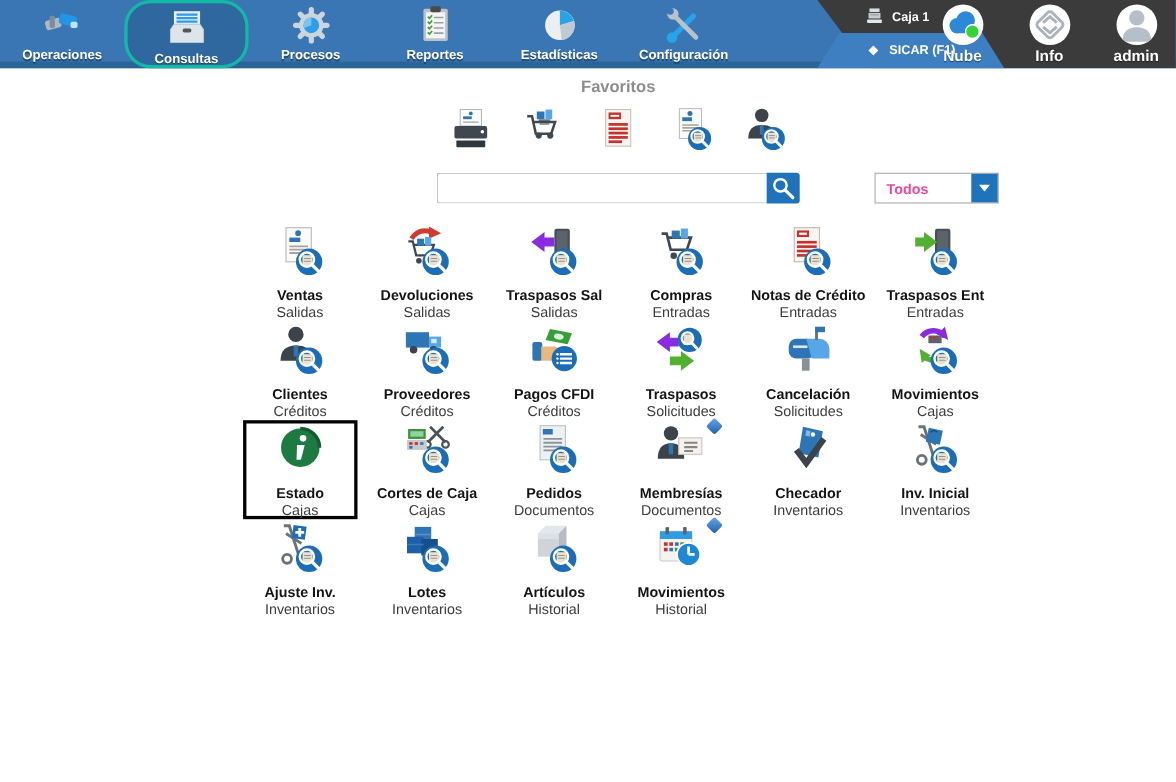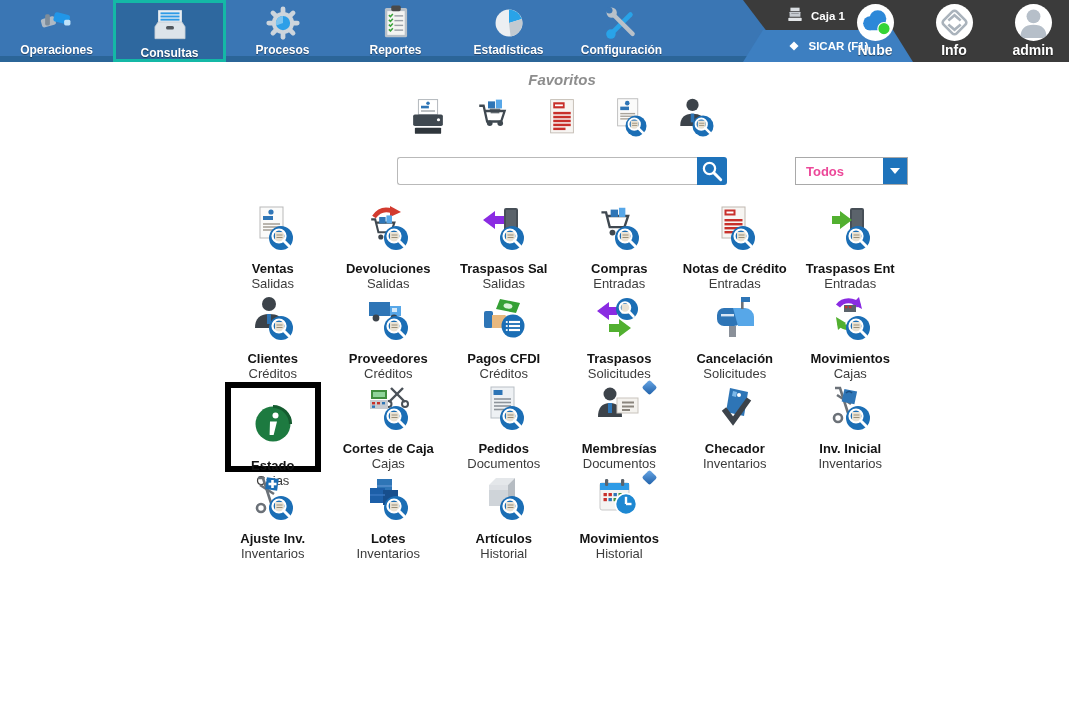--- a/index.html
+++ b/index.html
@@ -4,21 +4,21 @@
 <style>
   * { margin:0; padding:0; box-sizing:border-box; }
   html,body { width:1069px; height:711px; background:#fff; overflow:hidden;
     font-family:"Liberation Sans", sans-serif; }
 
   
   .toolbar { position:relative; width:1069px; height:62px; background:#3a76b4;
     border-bottom:6px solid #2b6598; }
   .menu { display:flex; height:62px; }
   .menu-cell { width:113px; height:62px; display:flex; flex-direction:column;
-    align-items:center; justify-content:flex-start; padding-top:4px; cursor:pointer; }
+    align-items:center; justify-content:flex-start; padding-top:4px; cursor:pointer;border-radius:24px; }
   .menu-cell .micon { width:38px; height:38px; }
   .menu-cell .mlabel { font-size:12px; font-weight:bold; color:#fff;
     text-shadow:0 1px 1px rgba(0,0,0,.45); margin-top:1px; }
   .menu-cell.selected { background:#2e689f; border:3px solid #14b8a6; }
 
   
   .right-panel { position:absolute; left:730px; top:0; width:339px; height:62px;
     background:#3b3b3b; clip-path:polygon(13px 0, 100% 0, 100% 100%, 60px 100%); }
   .station { position:absolute; left:55px; top:6px; display:flex; align-items:center; gap:6px; }
   .station .sicon { width:20px; height:20px; }
@@ -32,21 +32,21 @@
   .quick { width:58px; display:flex; flex-direction:column; align-items:center; cursor:pointer; }
   .quick .qcircle { width:37px; height:37px; border-radius:50%; background:#fff;
     display:flex; align-items:center; justify-content:center; overflow:hidden; }
   .quick .qcircle svg { width:33px; height:33px; }
   .quick .qlabel { font-size:14px; font-weight:bold; color:#fff; margin-top:1px;
     text-shadow:0 1px 1px rgba(0,0,0,.5); }
 
   
   .content { width:694px; margin-left:215px; }
   .fav-title { text-align:center; margin-top:9px; font-size:15px; font-weight:bold;
-    color:#8d8d8d;font-style:italic; }
+    color:#8d8d8d; }
   .fav-row { display:flex; justify-content:center; align-items:flex-end; gap:25px;
     margin-top:5px; height:46px; }
   .fav-icon { width:42px; height:42px; cursor:pointer; }
   .fav-icon svg { width:42px; height:42px; }
 
   .search-row { display:flex; align-items:center; margin-top:18px; padding-left:182px; }
   .search-input { width:300px; height:28px; border:1px solid #b9b9b9; border-right:none;
     border-radius:3px 0 0 3px; padding:0 8px; font-size:13px; outline:none; }
   .search-btn { width:30px; height:28px; background:#1e73bb; border:none;
     border-radius:0 3px 3px 0; cursor:pointer; display:flex; align-items:center;
@@ -62,21 +62,21 @@
     border-right:5px solid transparent; border-top:6px solid #fff; }
 
   .grid { margin-top:17px; display:grid; grid-template-columns:repeat(6,115.5px);
     grid-auto-rows:90px; justify-items:center; }
   .cell { position:relative; width:104px; text-align:center; padding-top:3px; cursor:pointer; }
   .cell .gicon { display:block; width:48px; height:48px; margin:0 auto; }
   .cell .gicon svg { width:48px; height:48px; }
   .cell .glabel { margin-top:8px; font-size:13px; font-weight:bold; color:#141414;
     white-space:nowrap; }
   .cell .gsub { font-size:13px; color:#3c3c3c; }
-  .cell.highlighted { border:6px solid #000000; width:96px; padding-top:14px;
+  .cell.highlighted { border:3px solid #000000; width:104px; padding-top:0;
     padding-bottom:6px; }
   .diamond-badge { position:absolute; top:0px; right:16px; width:11px; height:11px;
     transform:rotate(45deg); background:linear-gradient(135deg,#6aa8e6,#1e5fa8);
     border-radius:2px; }
 </style>
 </head>
 <body>
 
 <header class="toolbar">
   <nav class="menu">

